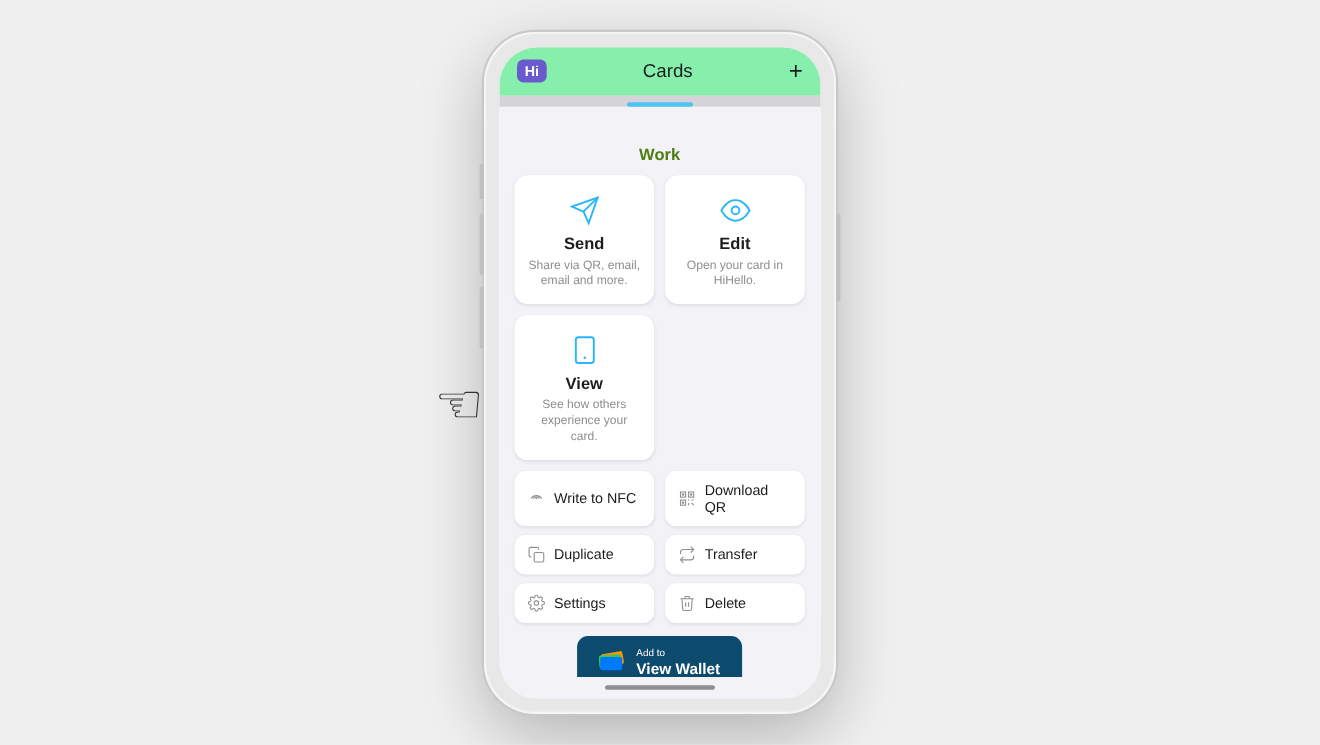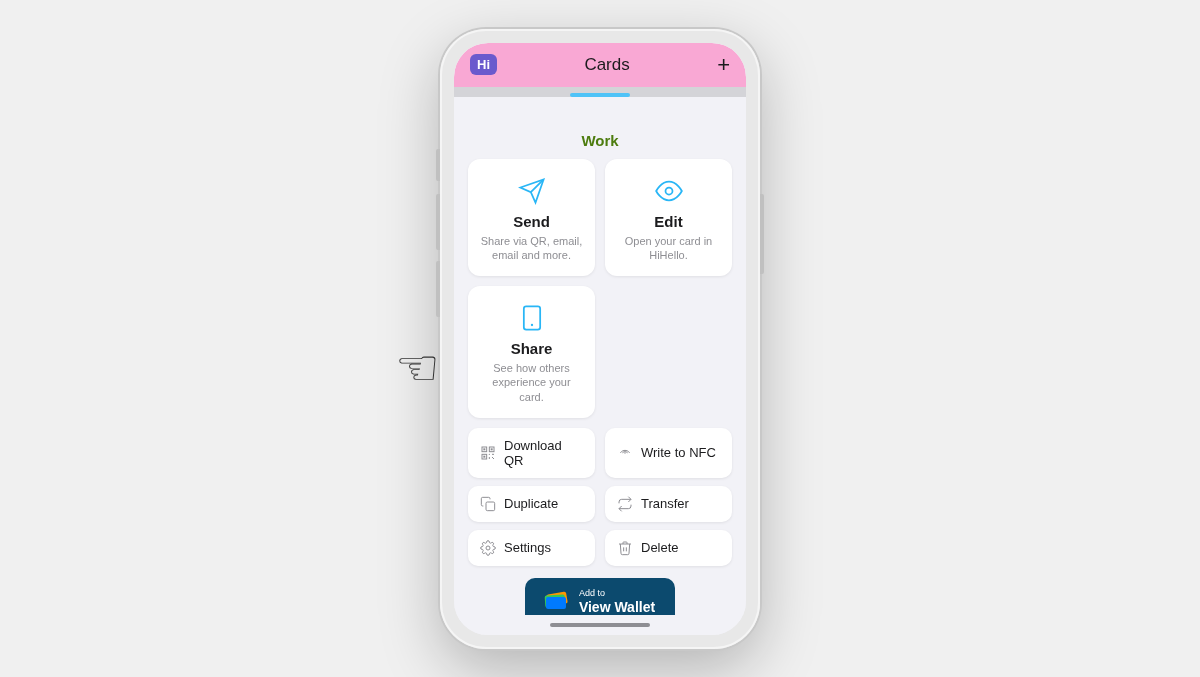--- a/index.html
+++ b/index.html
@@ -76,21 +76,21 @@
       bottom: 14px;
       background: #f2f2f7;
       border-radius: 34px;
       overflow: hidden;
       display: flex;
       flex-direction: column;
     }
 
     
     .status-bar {
-      background: #f9a8d4;
+      background: #86efac;
       height: 44px;
       display: flex;
       align-items: center;
       justify-content: space-between;
       padding: 0 16px;
       flex-shrink: 0;
       border-radius: 34px 34px 0 0;
     }
 
     .hi-button {
@@ -381,48 +381,48 @@
       <div class="action-grid">
 
 
         <div class="action-card">
           <div class="action-icon">
             <svg viewBox="0 0 24 24">
                 <rect x="5" y="2" width="14" height="20" rx="2" ry="2"></rect>
                 <line x1="12" y1="18" x2="12" y2="18" stroke-linecap="round" stroke-width="2"></line>
               </svg>
           </div>
-          <div class="action-title">Share</div>
+          <div class="action-title">View</div>
           <div class="action-desc">See how others experience your card.</div>
         </div>
       </div>
 
       <div class="action-row">
+        <div class="action-btn">
+          <svg viewBox="0 0 24 24">
+            <path d="M5 12s2-4 7-4 7 4 7 4"></path>
+              <path d="M8 12s1.5-2 4-2 4 2 4 2"></path>
+              <circle cx="12" cy="12" r="1" fill="#8e8e93" stroke="none"></circle>
+          </svg>
+          <span>Write to NFC</span>
+        </div>
         <div class="action-btn">
           <svg viewBox="0 0 24 24">
             <rect x="3" y="3" width="7" height="7"></rect>
               <rect x="14" y="3" width="7" height="7"></rect>
               <rect x="3" y="14" width="7" height="7"></rect>
             <rect x="5" y="5" width="3" height="3" fill="#8e8e93" stroke="none"></rect>
               <rect x="16" y="5" width="3" height="3" fill="#8e8e93" stroke="none"></rect>
               <rect x="5" y="16" width="3" height="3" fill="#8e8e93" stroke="none"></rect>
             <line x1="14" y1="14" x2="14" y2="14" stroke-width="2" stroke-linecap="round"></line>
               <line x1="18" y1="14" x2="21" y2="14"></line>
               <line x1="14" y1="18" x2="14" y2="21"></line>
               <line x1="18" y1="18" x2="21" y2="21"></line>
           </svg>
           <span>Download QR</span>
-        </div>
-        <div class="action-btn">
-          <svg viewBox="0 0 24 24">
-            <path d="M5 12s2-4 7-4 7 4 7 4"></path>
-              <path d="M8 12s1.5-2 4-2 4 2 4 2"></path>
-              <circle cx="12" cy="12" r="1" fill="#8e8e93" stroke="none"></circle>
-          </svg>
-          <span>Write to NFC</span>
         </div>
       </div>
 
       <div class="action-row">
         <div class="action-btn">
           <svg viewBox="0 0 24 24">
             <rect x="9" y="9" width="13" height="13" rx="2"></rect>
               <path d="M5 15H4a2 2 0 0 1-2-2V4a2 2 0 0 1 2-2h9a2 2 0 0 1 2 2v1"></path>
           </svg>
           <span>Duplicate</span>

